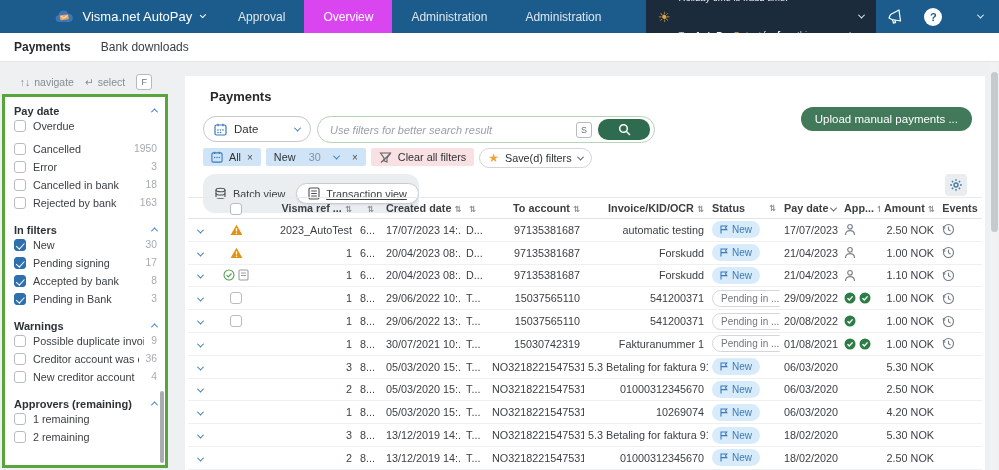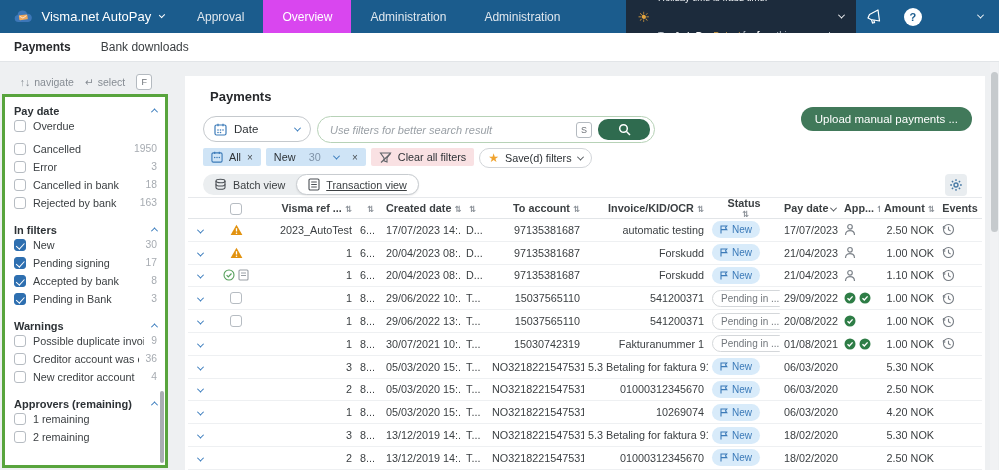--- a/index.html
+++ b/index.html
@@ -13,21 +13,21 @@
   .blue { color:#2f74b9; }
   .white { color:#ffffff; }
 
   
   .cb { display:inline-block; width:13px; height:13px; border:1.5px solid #b6bcc2; border-radius:3px; background:#fff; flex:0 0 auto; position:relative; }
   .cb.checked { background:#2e6fb0; border-color:#2e6fb0; }
   .cb.checked::after { content:""; position:absolute; left:3.5px; top:1px; width:4px; height:7px; border-right:1.8px solid #fff; border-bottom:1.8px solid #fff; transform:rotate(42deg); }
 
   
   .topnav { position:absolute; left:0; top:0; width:999px; height:33px; background:#1b5c8d; display:flex; align-items:stretch; color:#e9eef3; }
-  .brand { display:flex; align-items:center; gap:9px; padding:0 14px; width:178px; }
+  .brand { display:flex; align-items:center; gap:9px; padding:0 14px; width:178px;margin-left:41px; }
   .brand-title { font-size:13px; color:#fff; white-space:nowrap; }
   .nav-item { display:flex; align-items:center; padding:0 19px; font-size:12px; color:#dfe7ee; cursor:default; }
   .nav-item.active { background:#d946ef; color:#fff; }
   .promo { margin-left:auto; height:33px; background:#1c2b3c; display:flex; align-items:center; gap:8px; padding:0 12px; }
   .promo-lines { line-height:1.3; font-size:9.5px; white-space:pre; }
   .promo-l1 { color:#f1f4f7; }
   .promo-l2 { color:#c9d1d9; }
   .promo-brand { font-weight:bold; color:#fff; }
   .promo-detect { font-style:italic; color:#e3a53f; }
   .promo-free { font-weight:bold; color:#fff; }
@@ -66,35 +66,35 @@
   .search-btn { width:52px; height:21px; background:#2f6b4f; border-radius:10px; display:flex; align-items:center; justify-content:center; }
   .upload-btn { position:absolute; right:13px; top:31px; height:24px; background:#41795a; border-radius:12px; color:#fff; font-size:11.5px; display:flex; align-items:center; padding:0 14px; }
   .chips { position:absolute; left:18px; top:72px; display:flex; gap:5px; align-items:flex-start; height:18px; }
   .chip { height:18px; display:flex; align-items:center; gap:6px; padding:0 8px; border-radius:2px; font-size:10.8px; color:#2d3236; }
   .chip.bluebg { background:#cfe4f6; }
   .chip.pinkbg { background:#f9e1e3; }
   .chip.whitebg { background:#fff; border:1px solid #d2d5d9; border-radius:10px; height:20px; }
   .chip .x { color:#4a4f54; font-size:10px; }
   .chip .cnt { color:#7f93a8; }
   .star { color:#f0a32e; font-size:12px; }
-  .views { position:absolute; left:18px; top:98px; height:21px; background:#ebeef0; border-radius:12px; display:flex; align-items:center; }
+  .views { position:absolute; left:18px; top:98px; height:39px; background:#ebeef0; border-radius:12px; display:flex; align-items:center; }
   .view-seg { display:flex; align-items:center; gap:6px; padding:0 11px; height:21px; font-size:10.8px; color:#3c4043; }
   .view-seg.selected { background:#fff; border:1px solid #c8ccd0; border-radius:12px; box-shadow:0 1px 2px rgba(0,0,0,.08);text-decoration:underline; }
   .gear-btn { position:absolute; right:18px; top:98px; width:22px; height:22px; background:#e9edf0; border-radius:4px; display:flex; align-items:center; justify-content:center; }
 
   
   .table { position:absolute; left:3px; top:121px; width:794px; }
   .thead, .trow { display:grid; grid-template-columns:24px 48px 96px 26px 80px 26px 96px 124px 72px 60px 40px 58px 44px; align-items:center; }
   .thead { height:22px; border-top:1px solid #e7e9ec; border-bottom:1px solid #e2e5e8; font-weight:bold; font-size:10.8px; color:#3c4043; }
   .trow { height:22.8px; border-bottom:1px solid #eef0f2; font-size:10.8px; }
   .td, .th { padding:0 4px; white-space:nowrap; overflow:hidden; }
   .r { text-align:right; }
   .c { text-align:center; }
   .sorticon { font-size:8.5px; color:#8a9097; margin-left:3px; }
-  .th-flex { display:flex; align-items:center; justify-content:space-between;flex-direction:column; }
+  .th-flex { display:flex; align-items:center; justify-content:space-between; }
   .c-select { display:flex; align-items:center; justify-content:center; gap:3px; }
   .badge { display:inline-flex; align-items:center; gap:4px; height:17px; border-radius:9px; padding:0 8px; font-size:10px; }
   .badge.new { background:#d8ebfa; color:#3b7ab8; }
   .badge.pending { background:#fff; border:1px solid #d4d7da; color:#72777c; }
   .appr { display:flex; align-items:center; gap:3px; }
 
   
   .page-scroll-track { position:absolute; right:1px; top:62px; width:8px; height:408px; background:#f1f2f4; }
   .page-scroll-thumb { position:absolute; right:1.5px; top:72px; width:7px; height:160px; background:#c6cacd; border-radius:4px; }
 </style>

